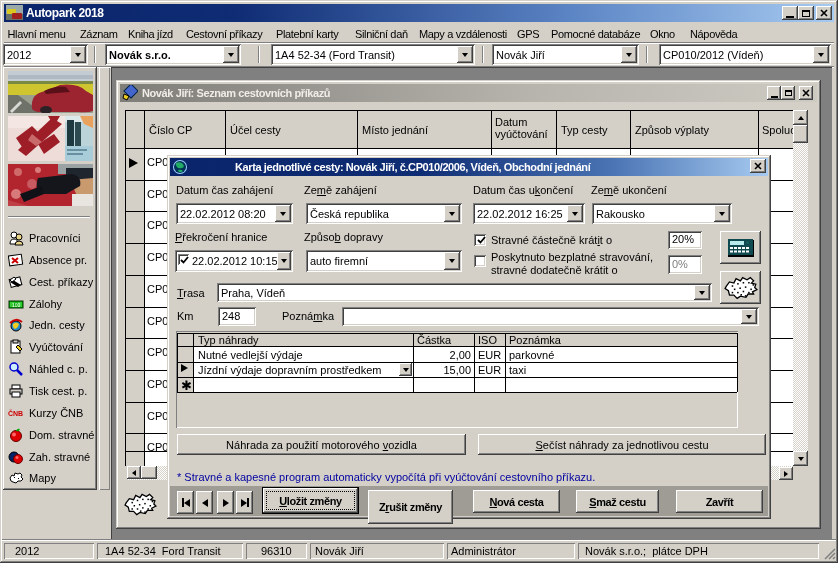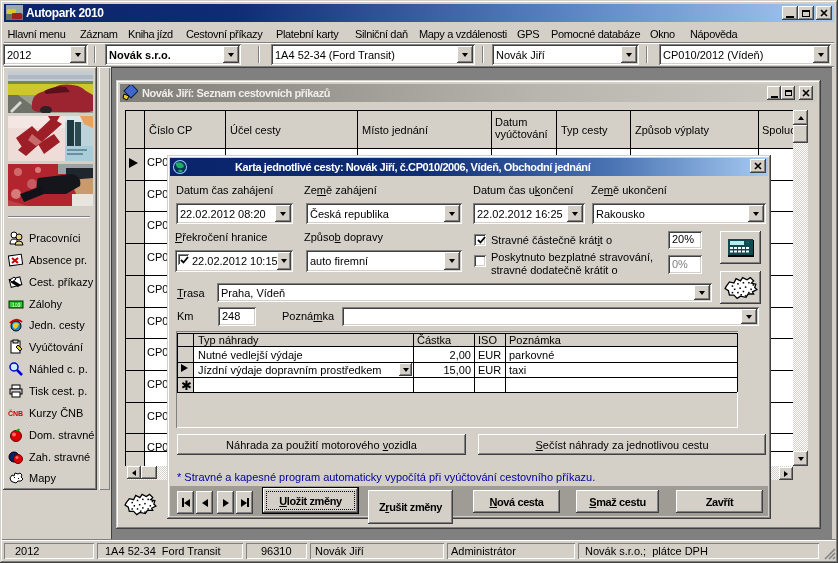--- a/index.html
+++ b/index.html
@@ -24,21 +24,21 @@
 
 <div class="abs bw" style="left:0;top:0;width:838px;height:563px;"></div>
 
 <div class="abs" style="left:4px;top:4px;width:830px;height:18px;background:linear-gradient(90deg,#0a246a 0%,#0f2c74 28%,#5b84c4 68%,#a6caf0 100%);"></div>
 <div class="abs" id="appicon" style="left:6px;top:5px;width:16px;height:16px;"><svg width="17" height="15">
       <rect width="17" height="15" fill="#9aa8a8"></rect>
       <rect y="9" width="17" height="6" fill="#687068"></rect>
       <rect x="1" y="4" width="9" height="5" rx="1" fill="#d8c820"></rect>
       <rect x="6" y="8" width="10" height="6" rx="1" fill="#a02020"></rect>
     </svg></div>
-<div class="abs" style="left:26px;top:6px;color:#fff;font-weight:bold;font-size:12px;letter-spacing:-0.4px;">Autopark 2010</div>
+<div class="abs" style="left:26px;top:6px;color:#fff;font-weight:bold;font-size:12px;letter-spacing:-0.4px;">Autopark 2018</div>
 
 <div class="abs btn" style="left:782px;top:6px;width:16px;height:14px;">
     <div style="width:8px;height:2px;background:#000;margin-top:7px;"></div>
   </div>
 <div class="abs btn" style="left:798px;top:6px;width:16px;height:14px;">
     <div style="width:8px;height:7px;border:1px solid #000;border-top:2px solid #000;"></div>
   </div>
 <div class="abs btn" style="left:816px;top:6px;width:16px;height:14px;">
     <svg width="8" height="8">
       <path d="M1 1 L7 7 M7 1 L1 7" stroke="#000" stroke-width="1.6"></path>
@@ -341,21 +341,21 @@
     <div class="cbtn">
       <div class="tri-d"></div>
     </div>
   </div>
 <div class="combo" style="left:473px;top:203px;width:112px;height:21px;">
     <span class="tx">22.02.2012 16:25</span>
     <div class="cbtn">
       <div class="tri-d"></div>
     </div>
   </div>
-<div class="combo" style="left:592px;top:203px;width:174px;height:21px;">
+<div class="combo" style="left:592px;top:203px;width:140px;height:21px;">
     <span class="tx">Rakousko</span>
     <div class="cbtn">
       <div class="tri-d"></div>
     </div>
   </div>
 
 <div class="lbl" style="left:175px;top:231px;"><u>P</u>řekročení hranice</div>
 <div class="lbl" style="left:304px;top:231px;">Způso<u>b</u> dopravy</div>
 
 <div class="combo" style="left:175px;top:250px;width:118px;height:22px;">

